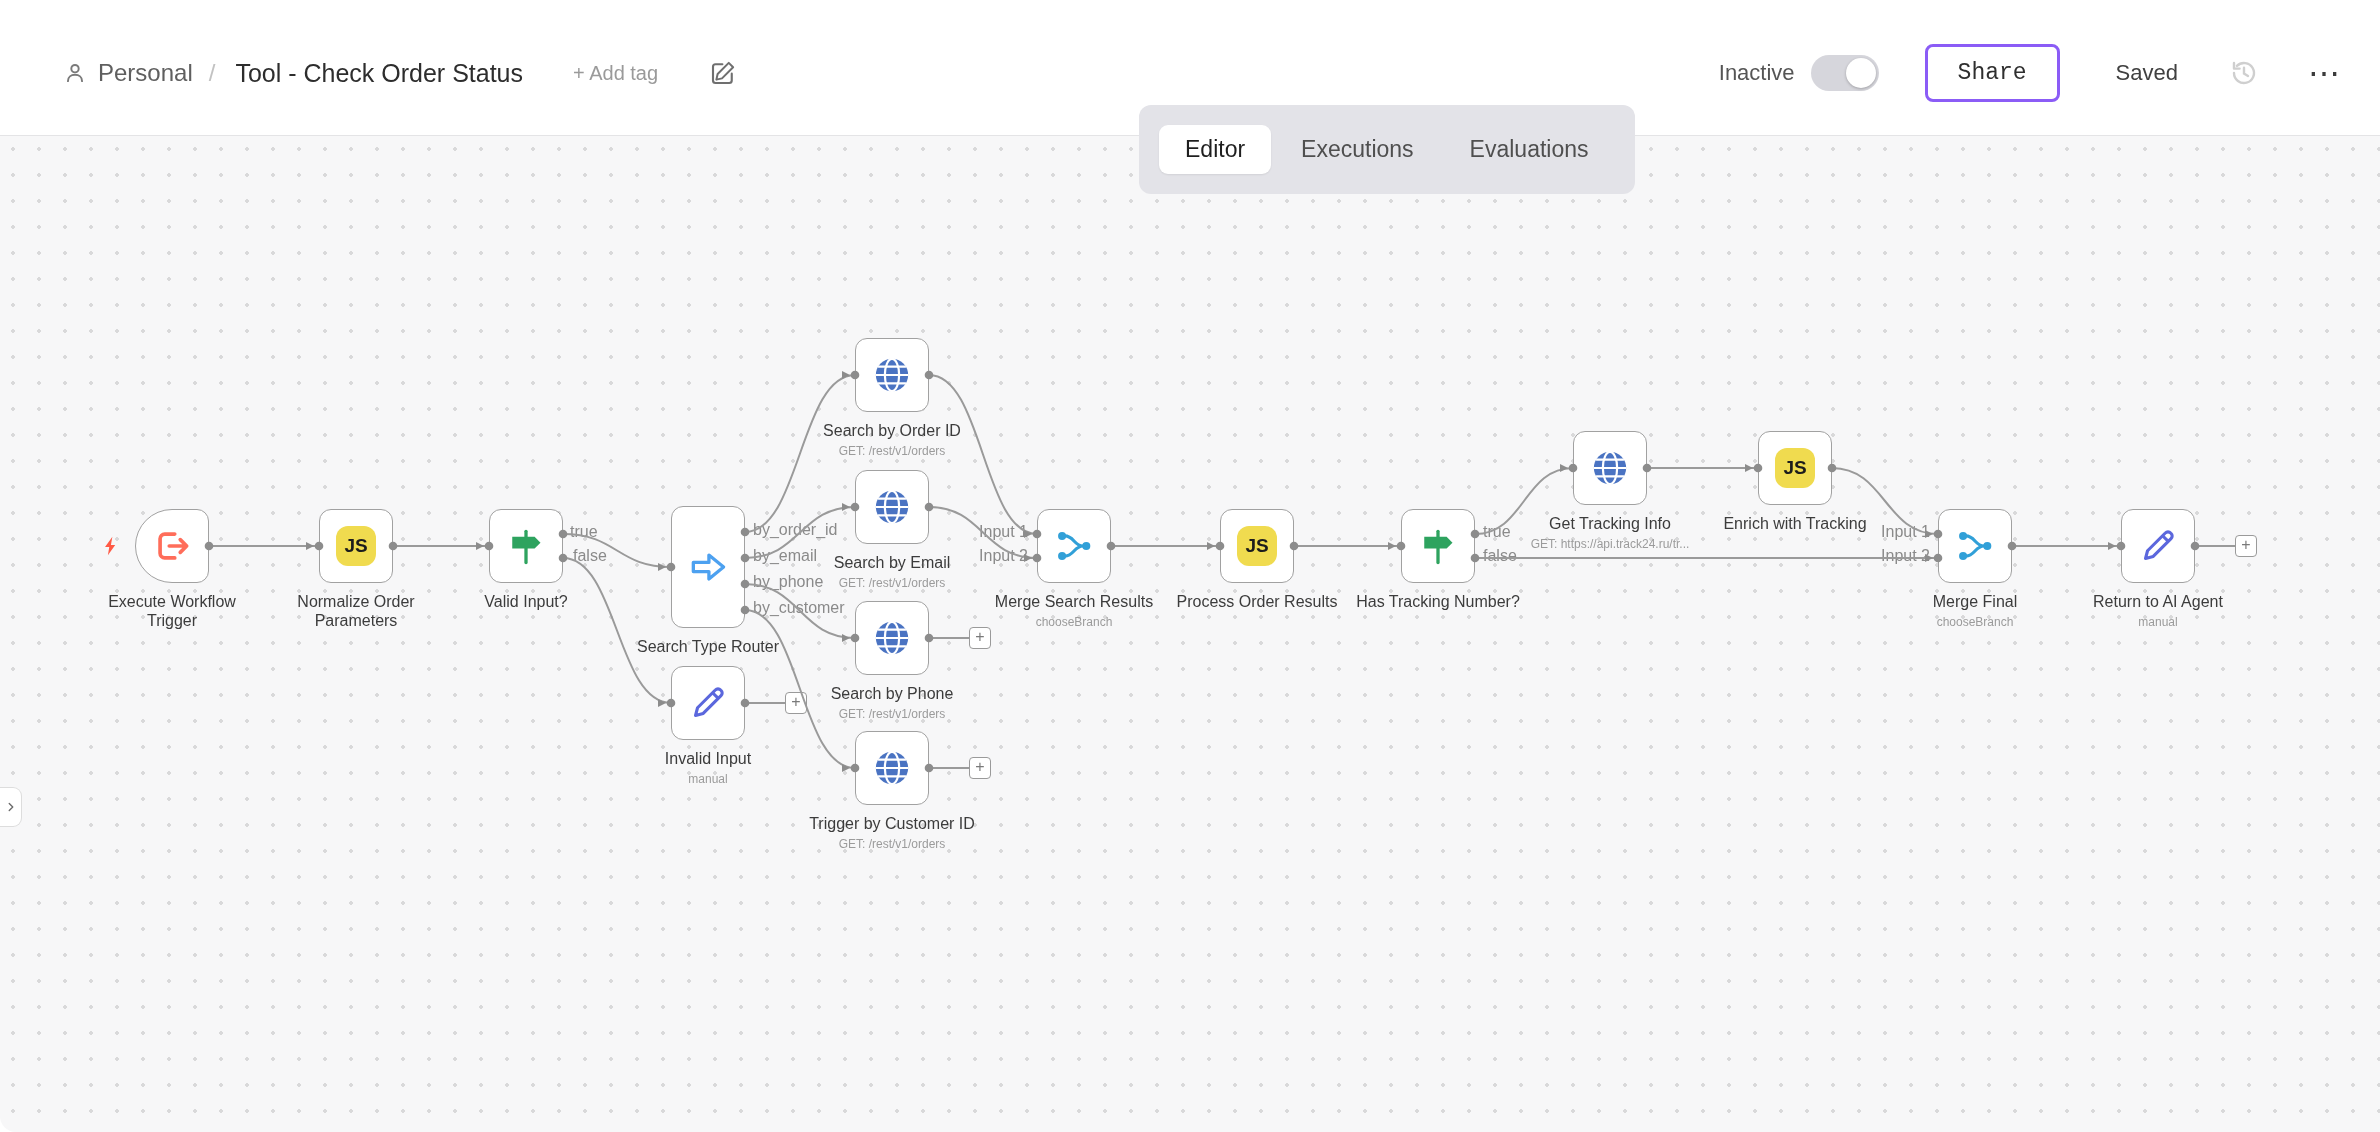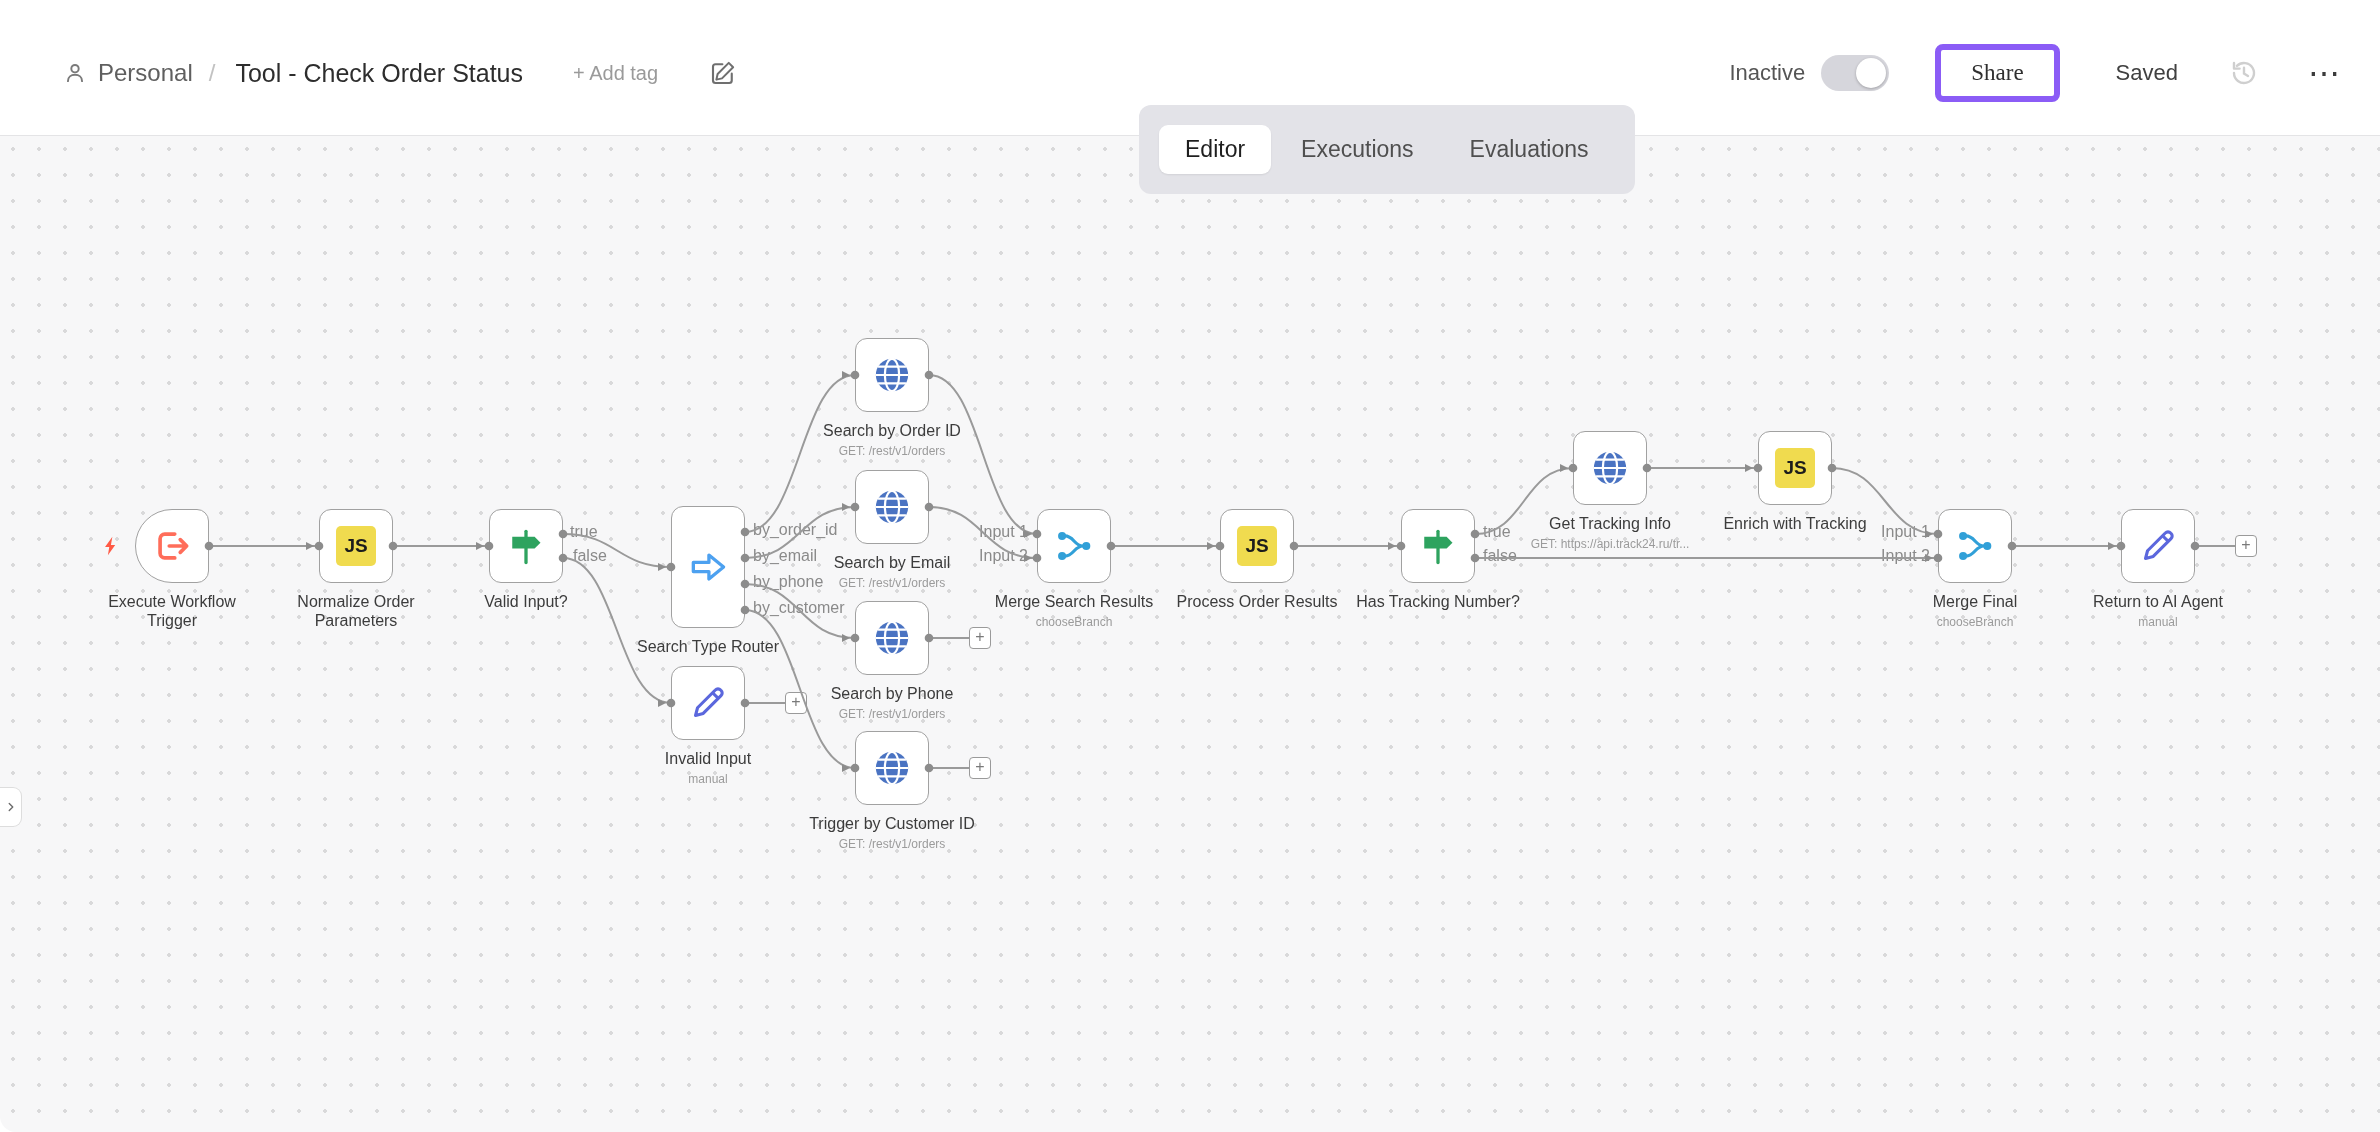--- a/index.html
+++ b/index.html
@@ -16,22 +16,22 @@
   .sep { color:#c2c2c2; font-size:24px; }
   .wf-title { color:#2d2d2d; font-size:25px; font-weight:500; margin-left:4px; }
   .add-tag { background:none; border:none; color:#9a9a9a; font-size:20px; margin-left:34px;
     font-family:inherit; cursor:pointer; }
   .edit-ic { width:30px; height:30px; color:#6f6f6f; margin-left:34px; cursor:pointer; }
   .h-right { display:flex; align-items:center; }
   .status-lb { color:#555; font-size:22px; margin-right:16px; }
   .toggle { width:68px; height:36px; border-radius:18px; background:#d6d6dc; position:relative; cursor:pointer; }
   .toggle .knob { position:absolute; top:3px; left:35px; width:30px; height:30px; border-radius:50%;
     background:#fff; box-shadow:0 1px 3px rgba(0,0,0,.25); }
-  .share-btn { margin-left:46px; height:58px; padding:0 30px; background:#fff; border:6px solid #8b5cf6;
-    border-radius:8px; font-size:23px; color:#2f2f2f; font-family:Liberation Serif, serif; cursor:pointer; }
+  .share-btn { margin-left:46px; height:58px; padding:0 30px; background:#fff; border:3px solid #8b5cf6;
+    border-radius:8px; font-size:23px; color:#2f2f2f; font-family:Liberation Mono, monospace; cursor:pointer; }
   .saved-lb { color:#404040; font-size:22px; margin-left:56px; }
   .hist-ic { width:32px; height:32px; color:#cfcfcf; margin-left:50px; cursor:pointer; }
   .more-btn { background:none; border:none; font-size:32px; color:#3c3c3c; margin-left:48px;
     line-height:20px; cursor:pointer; }
 
   
   .tabswitch { position:absolute; top:105px; left:1139px; z-index:20; background:#e3e3e8;
     border-radius:12px; padding:20px; display:flex; gap:4px; }
   .tab { padding:11px 26px; font-size:23px; color:#4f4f4f; border-radius:9px; cursor:pointer; white-space:nowrap; }
   .tab.active { background:#fff; color:#1f1f1f; font-weight:500; box-shadow:0 1px 2px rgba(0,0,0,.08); }
@@ -44,21 +44,21 @@
   .nodes-layer { position:absolute; inset:0; z-index:2; }
   #wires { position:absolute; inset:0; z-index:3; pointer-events:none; }
   .wire { fill:none; stroke:#9a9a9a; stroke-width:2; }
 
   .node { position:absolute; width:74px; display:flex; flex-direction:column; align-items:center; cursor:grab; }
   .node-box { width:74px; height:74px; background:#fff; border:1.8px solid #a1a1a1; border-radius:12px;
     display:flex; align-items:center; justify-content:center; flex:none; }
   .node.tall .node-box { height:122px; }
   .node.trigger .node-box { border-radius:37px 12px 12px 37px; }
   .nicon { width:44px; height:44px; display:block; }
-  .js-badge { width:40px; height:40px; background:#f0db4f; border-radius:5px; display:flex;
+  .js-badge { width:40px; height:40px; background:#f0db4f; border-radius:12px; display:flex;
     align-items:center; justify-content:center; font-weight:bold; font-size:19px; color:#1c1c1c; }
   .node-caption { margin-top:9px; text-align:center; width:max-content; max-width:240px; }
   .node-label { font-size:16px; line-height:19px; color:#3c3c3c; white-space:pre-line; }
   .node-sub { font-size:12px; color:#9b9b9b; margin-top:4px; }
   .port-label { position:absolute; font-size:16px; line-height:14px; color:#8a8a8a; white-space:nowrap; z-index:2; }
   .pl-right { width:70px; text-align:right; }
   .plus { position:absolute; width:22px; height:22px; background:#fff; border:1.6px solid #9a9a9a;
     border-radius:4px; color:#7a7a7a; font-size:16px; line-height:18px; text-align:center; z-index:4; cursor:pointer; }
   .bolt { position:absolute; left:100px; top:398px; width:22px; height:24px; z-index:2; }
   .panel-toggle { position:absolute; left:0; top:651px; width:22px; height:40px; background:#fff;

